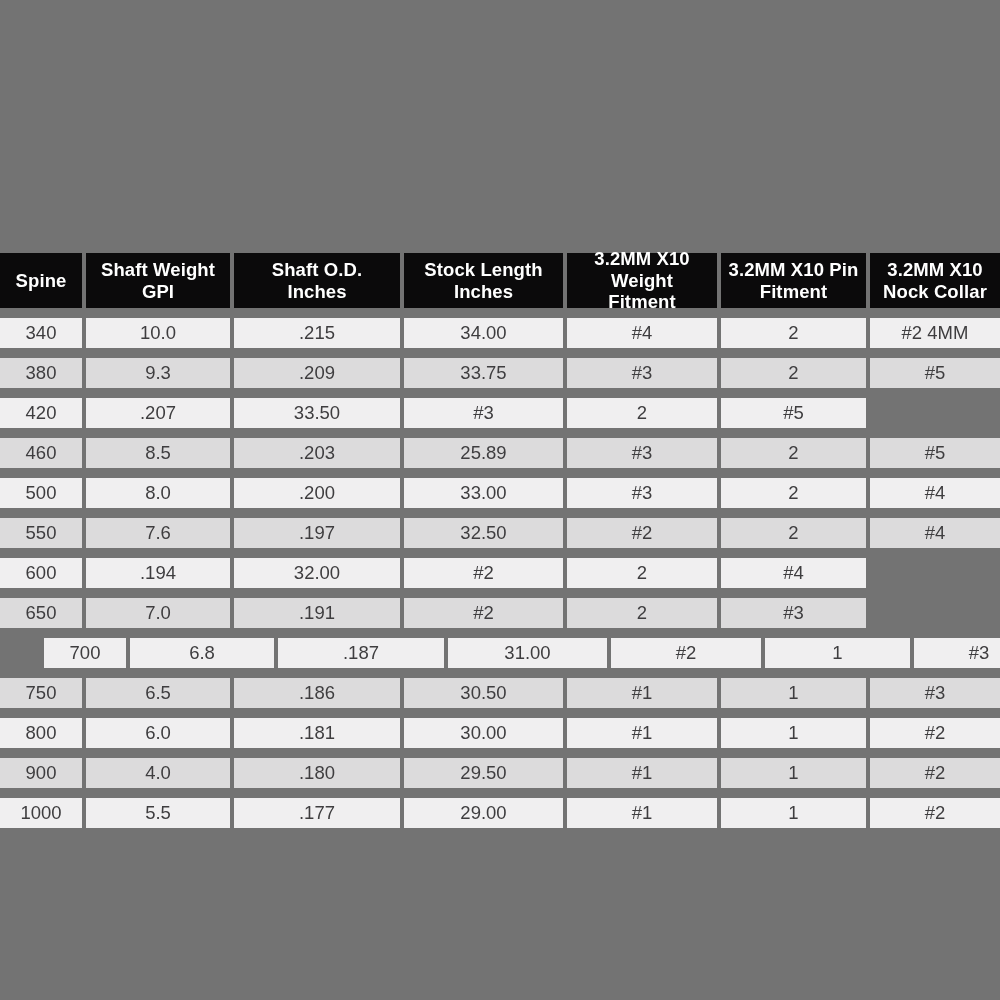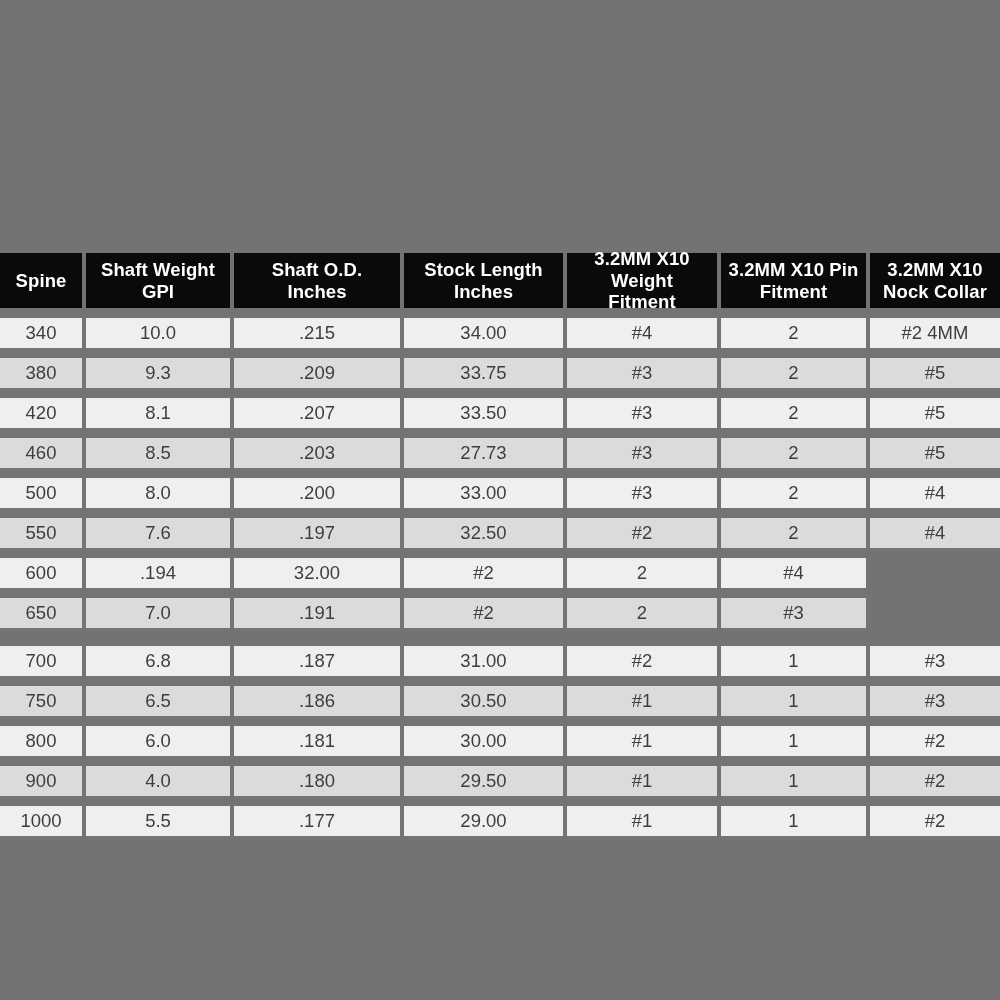--- a/index.html
+++ b/index.html
@@ -42,21 +42,22 @@
     text-align: center;
     font-weight: 700;
     font-size: 18.5px;
     line-height: 1.18;
     letter-spacing: 0.1px;
   }
   .tr {
     margin-top: 10px;
   }
   .tr.group-start {
-    margin-top: 18px;
+    margin-top: 10px;
+    padding-left: 44px;
   }
   .td {
     height: 30px;
     display: flex;
     align-items: center;
     justify-content: center;
     text-align: center;
     font-size: 18.5px;
     font-weight: 400;
     color: #3e3d3f;
@@ -112,32 +113,31 @@
           <div class="td">380</div>
           <div class="td">9.3</div>
           <div class="td">.209</div>
           <div class="td">33.75</div>
           <div class="td">#3</div>
           <div class="td">2</div>
           <div class="td">#5</div>
         </div>
         <div class="tr light">
           <div class="td">420</div>
-          <div class="td">8.1</div>
           <div class="td">.207</div>
           <div class="td">33.50</div>
           <div class="td">#3</div>
           <div class="td">2</div>
           <div class="td">#5</div>
         </div>
         <div class="tr dark">
           <div class="td">460</div>
           <div class="td">8.5</div>
           <div class="td">.203</div>
-          <div class="td">27.73</div>
+          <div class="td">25.89</div>
           <div class="td">#3</div>
           <div class="td">2</div>
           <div class="td">#5</div>
         </div>
         <div class="tr light">
           <div class="td">500</div>
           <div class="td">8.0</div>
           <div class="td">.200</div>
           <div class="td">33.00</div>
           <div class="td">#3</div>

